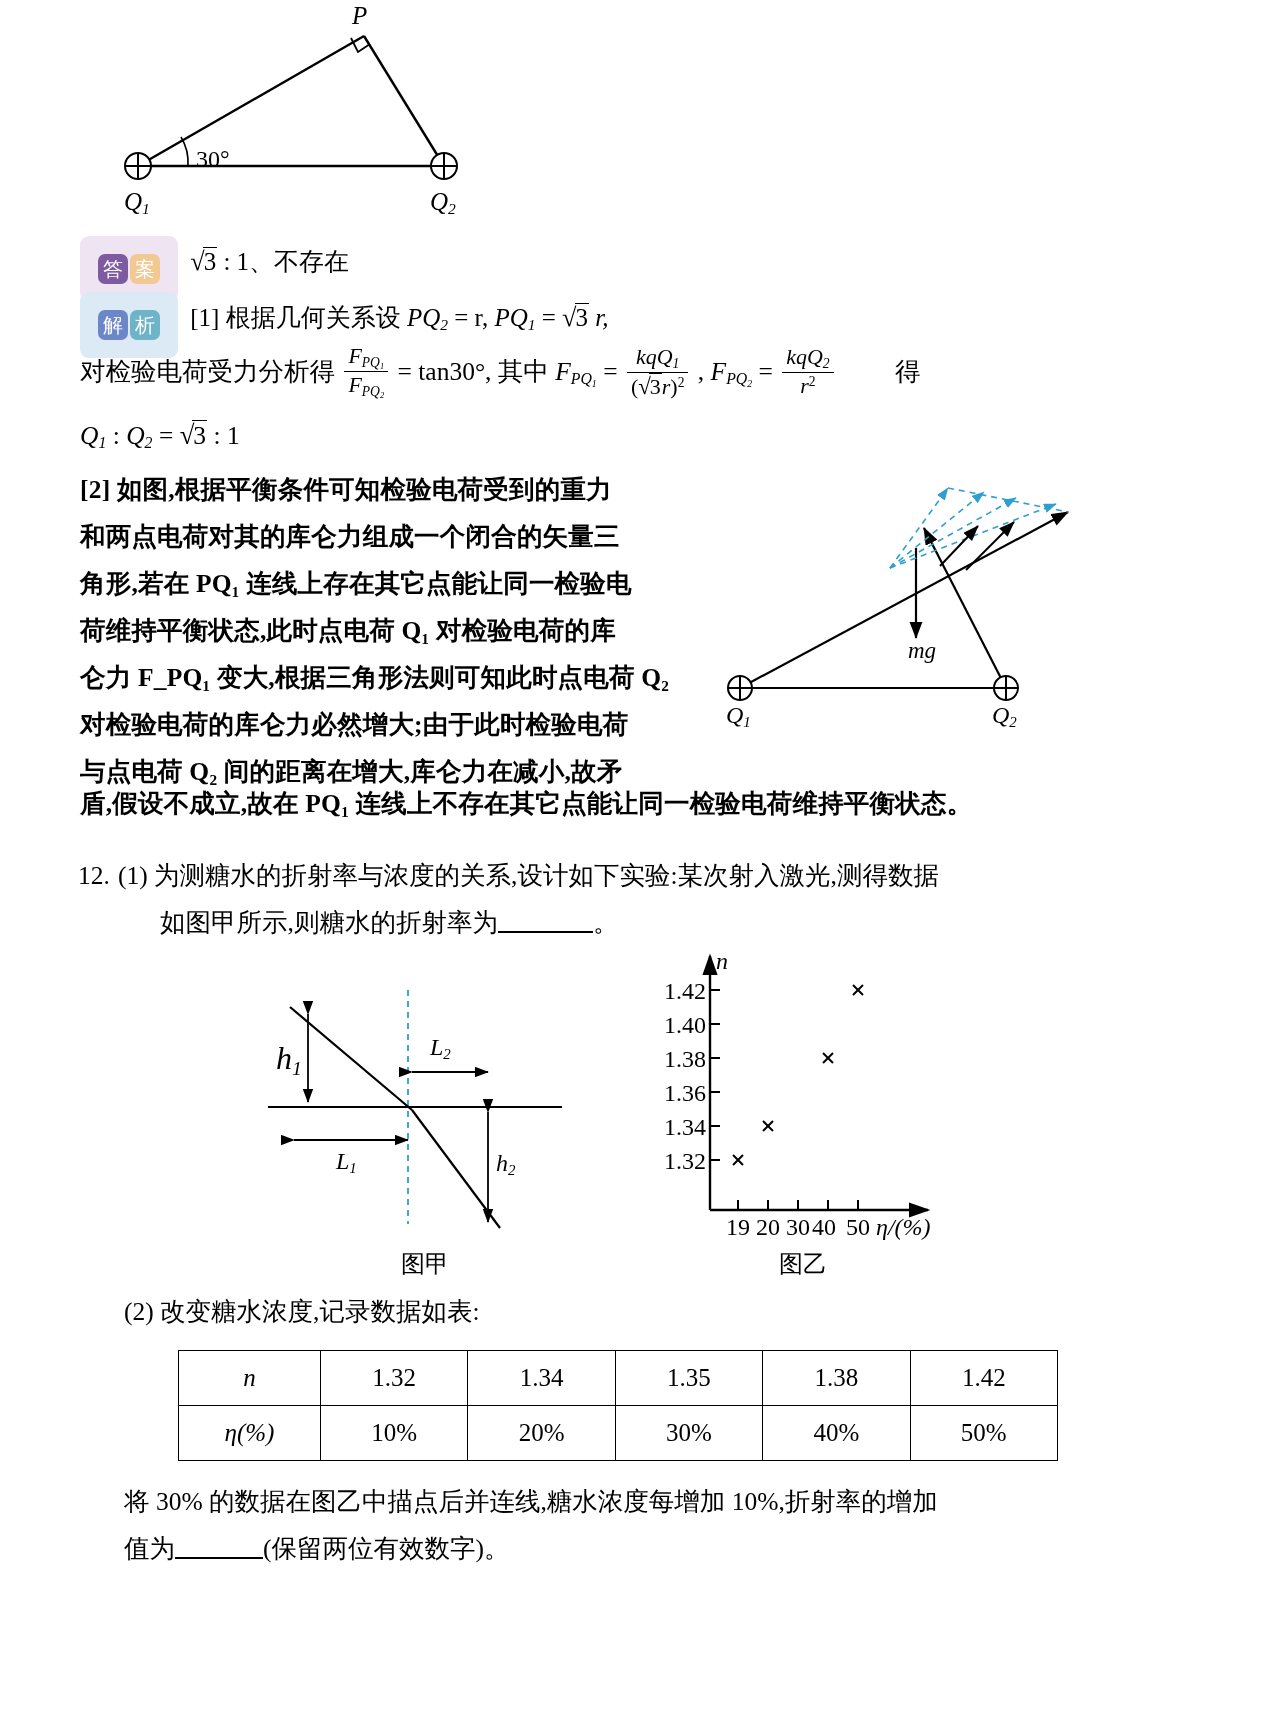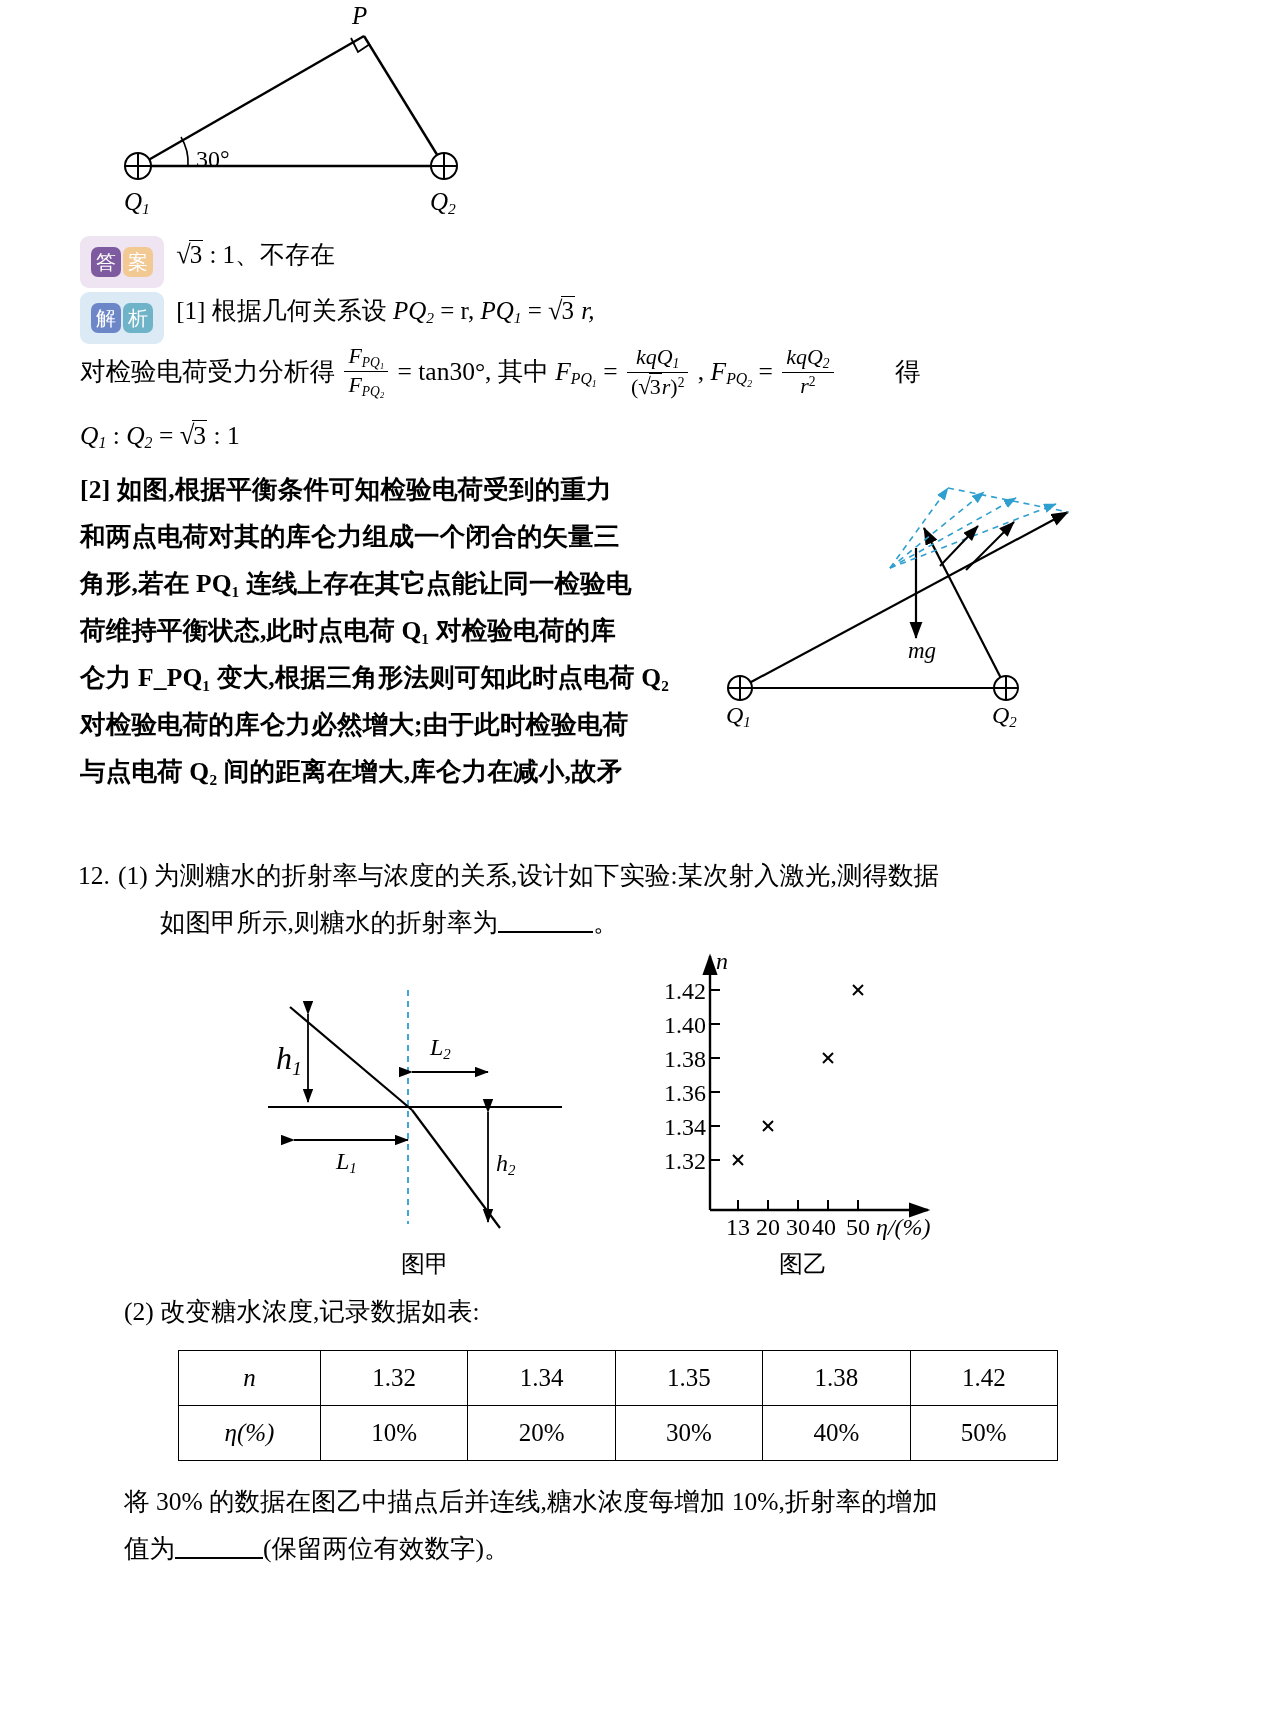--- a/index.html
+++ b/index.html
@@ -15,21 +15,21 @@
   .page { position:absolute; inset:0; }
   .mi { font-style:italic; font-family:"Liberation Serif","DejaVu Serif",serif; }
   sub { font-size:.62em; vertical-align:-.28em; font-style:italic; }
   sup { font-size:.62em; vertical-align:.48em; }
 
   
   #fig-top { position:absolute; left:96px; top:6px; width:420px; height:210px; }
 
   
   .badge { display:inline-block; vertical-align:-6px; margin-right:6px;
-           border-radius:9px; padding:11px; line-height:0; }
+           border-radius:9px; padding:18px; line-height:0; }
   .badge span { display:inline-block; width:30px; height:30px; line-height:30px;
                 text-align:center; color:#fff; font-size:20px; border-radius:7px;
                 font-family:"Liberation Sans","DejaVu Sans",sans-serif; }
   .badge.ans { background:#efe4f2; }
   .badge.ans .b1 { background:#7e5aa0; }
   .badge.ans .b2 { background:#f2c893; margin-left:2px; }
   .badge.sol { background:#dbeaf4; }
   .badge.sol .b1 { background:#6d86c8; }
   .badge.sol .b2 { background:#6fb3c8; margin-left:2px; }
 
@@ -154,20 +154,21 @@
 
   <div id="para2" class="para">
     <div>[2] 如图,根据平衡条件可知检验电荷受到的重力</div>
     <div>和两点电荷对其的库仑力组成一个闭合的矢量三</div>
     <div>角形,若在 PQ₁ 连线上存在其它点能让同一检验电</div>
     <div>荷维持平衡状态,此时点电荷 Q₁ 对检验电荷的库</div>
     <div>仑力 F_PQ₁ 变大,根据三角形法则可知此时点电荷 Q₂</div>
     <div>对检验电荷的库仑力必然增大;由于此时检验电荷</div>
     <div>与点电荷 Q₂ 间的距离在增大,库仑力在减小,故矛</div>
   </div>
+  <div id="para2b" class="para">盾,假设不成立,故在 PQ₁ 连线上不存在其它点能让同一检验电荷维持平衡状态。</div>
 
   <div id="fig-force">
     <svg width="400" height="270" viewBox="0 0 400 270">
       <defs>
         <marker id="ah" markerWidth="9" markerHeight="9" refX="7.5" refY="3" orient="auto">
           <path d="M0,0 L8,3 L0,6 z" fill="#000"></path>
         </marker>
         <marker id="ahb" markerWidth="9" markerHeight="9" refX="7.5" refY="3" orient="auto">
           <path d="M0,0 L8,3 L0,6 z" fill="#2e9fcf"></path>
         </marker>
@@ -303,21 +304,21 @@
 
     
     <div style="position:absolute;left:10px;top:36px;width:68px;text-align:right;font-size:24px;">1.42</div>
     <div style="position:absolute;left:10px;top:70px;width:68px;text-align:right;font-size:24px;">1.40</div>
     <div style="position:absolute;left:10px;top:104px;width:68px;text-align:right;font-size:24px;">1.38</div>
     <div style="position:absolute;left:10px;top:138px;width:68px;text-align:right;font-size:24px;">1.36</div>
     <div style="position:absolute;left:10px;top:172px;width:68px;text-align:right;font-size:24px;">1.34</div>
     <div style="position:absolute;left:10px;top:206px;width:68px;text-align:right;font-size:24px;">1.32</div>
 
     
-    <div style="position:absolute;left:94px;top:272px;width:32px;text-align:center;font-size:24px;">13</div>
+    <div style="position:absolute;left:94px;top:272px;width:32px;text-align:center;font-size:24px;">19</div>
     <div style="position:absolute;left:124px;top:272px;width:32px;text-align:center;font-size:24px;">20</div>
     <div style="position:absolute;left:154px;top:272px;width:32px;text-align:center;font-size:24px;">30</div>
     <div style="position:absolute;left:184px;top:272px;width:32px;text-align:left;font-size:24px;">40</div>
     <div style="position:absolute;left:214px;top:272px;width:32px;text-align:center;font-size:24px;">50</div>
 
     
     <div style="position:absolute;left:248px;top:272px;font-size:24px;font-style:italic;">η/(%)</div>
   </div>
   <div id="cap-yi">图乙</div>
 

